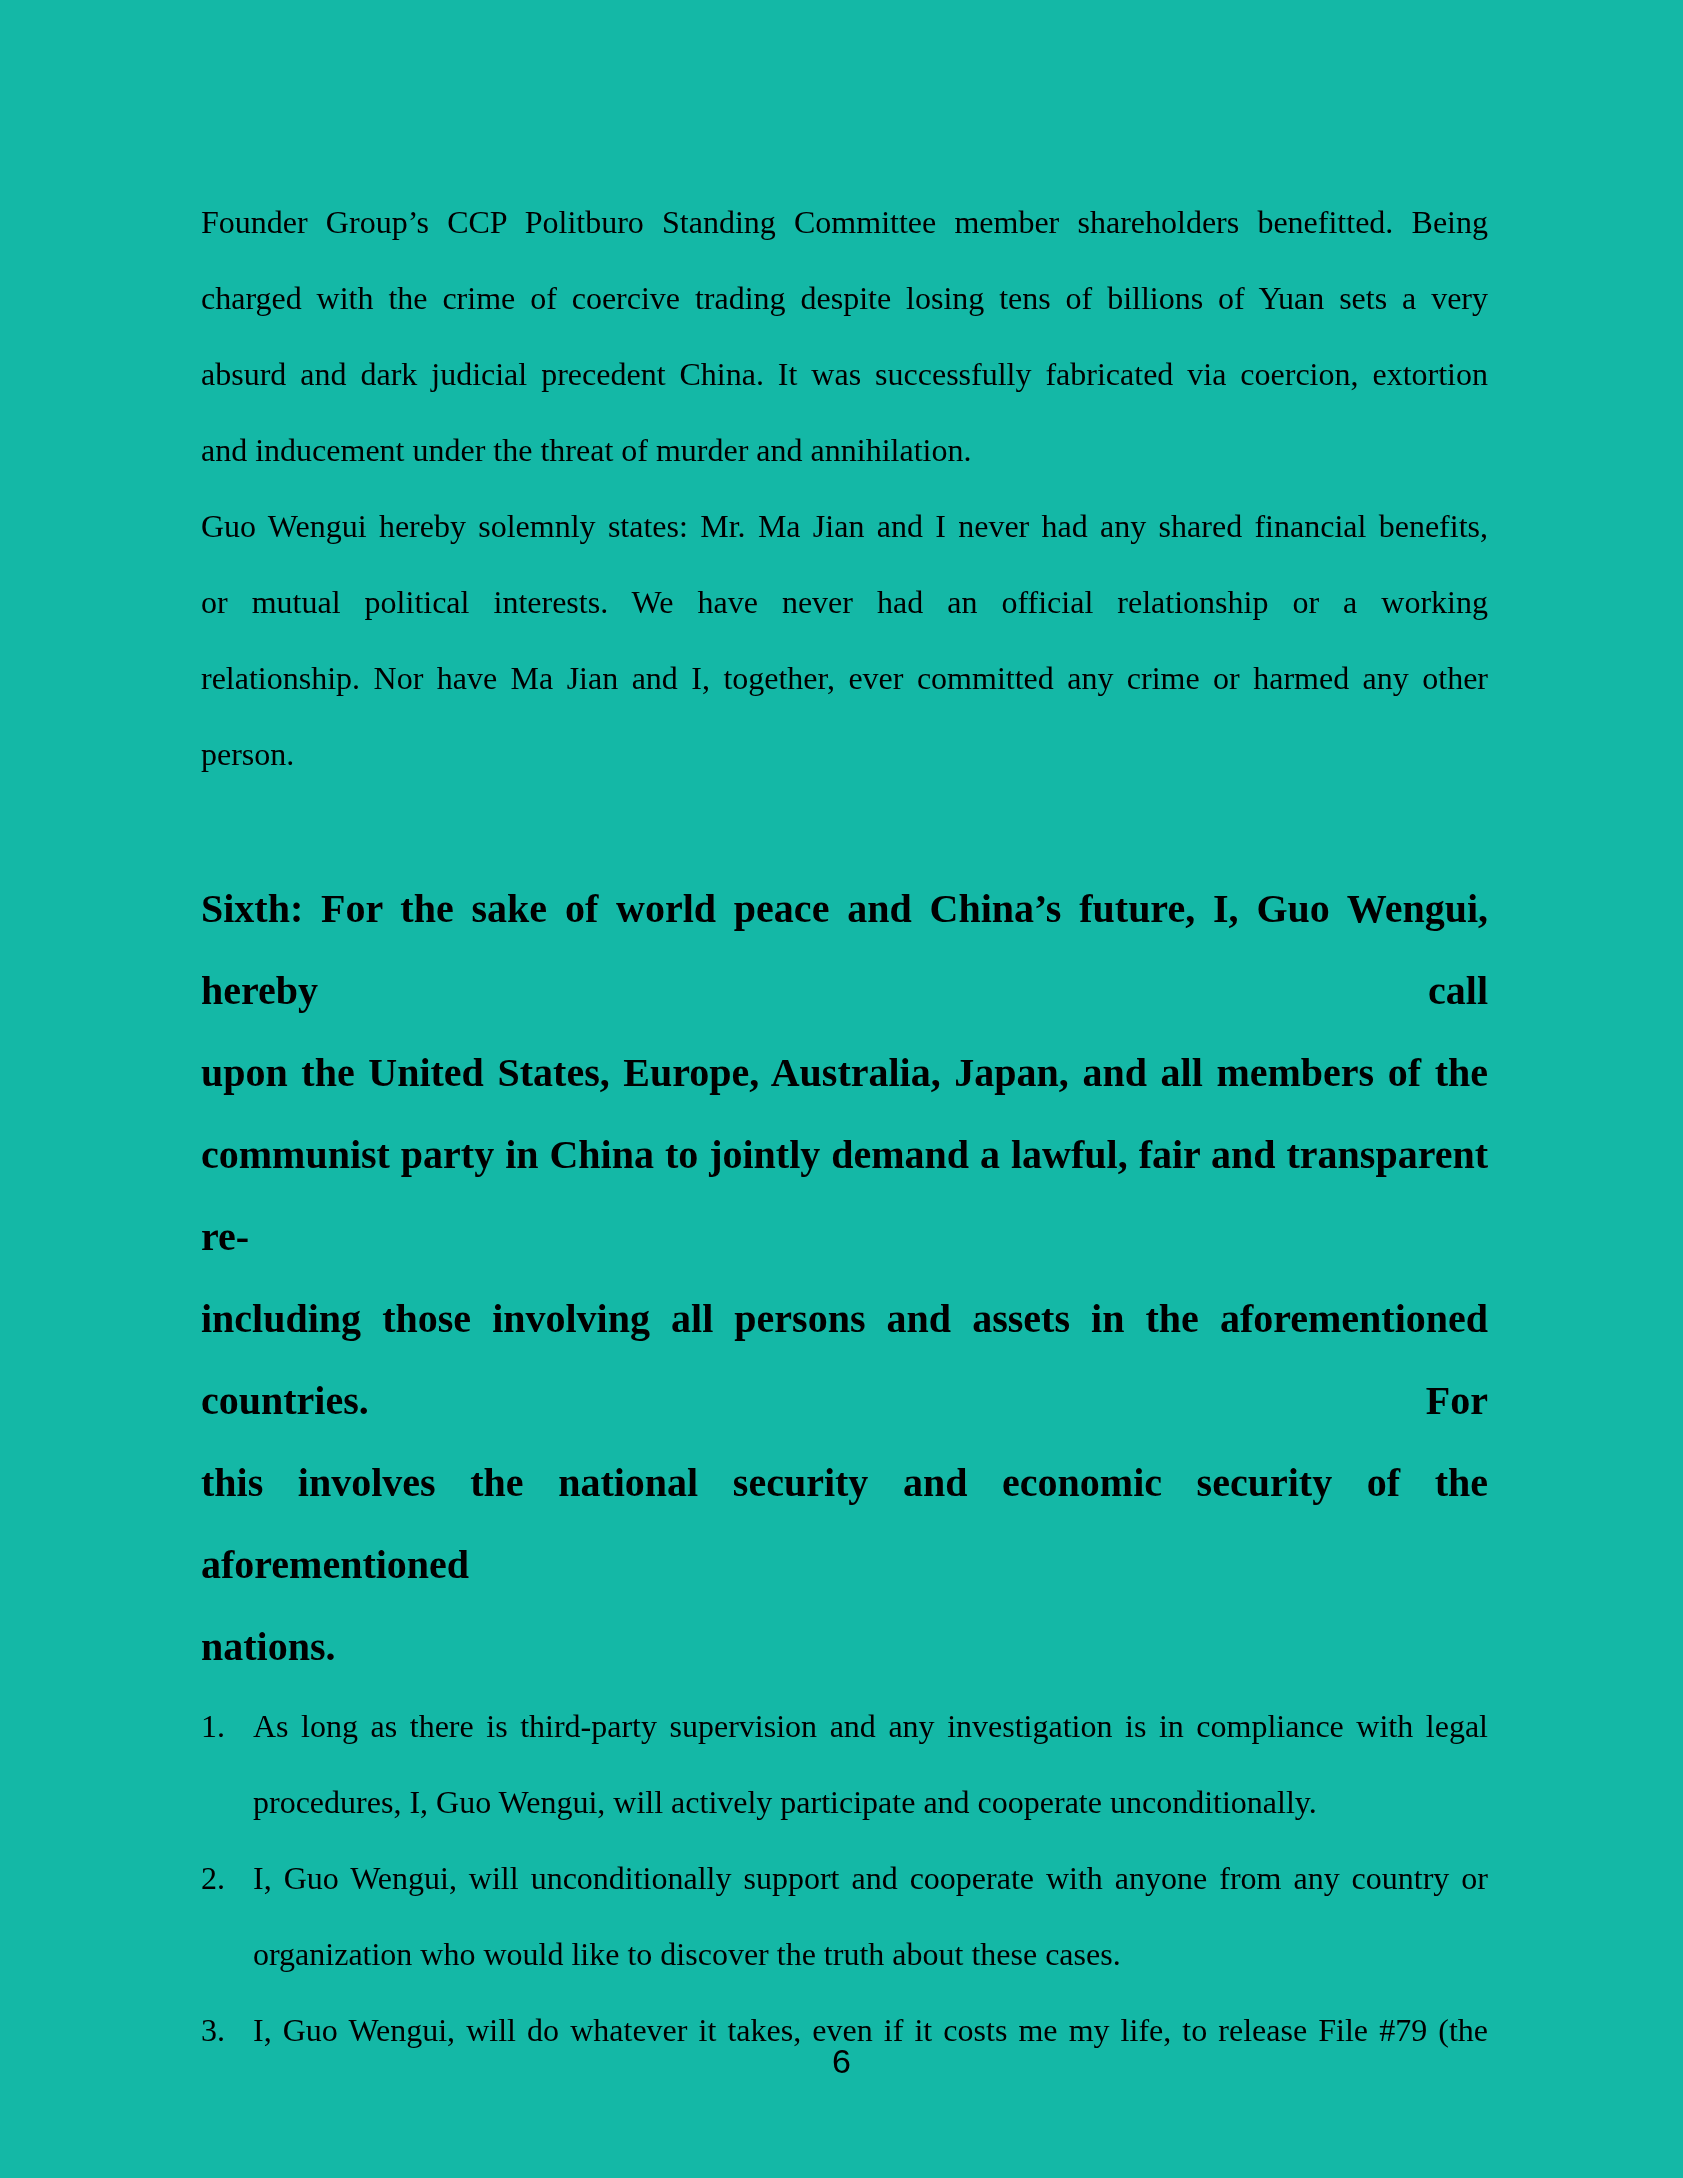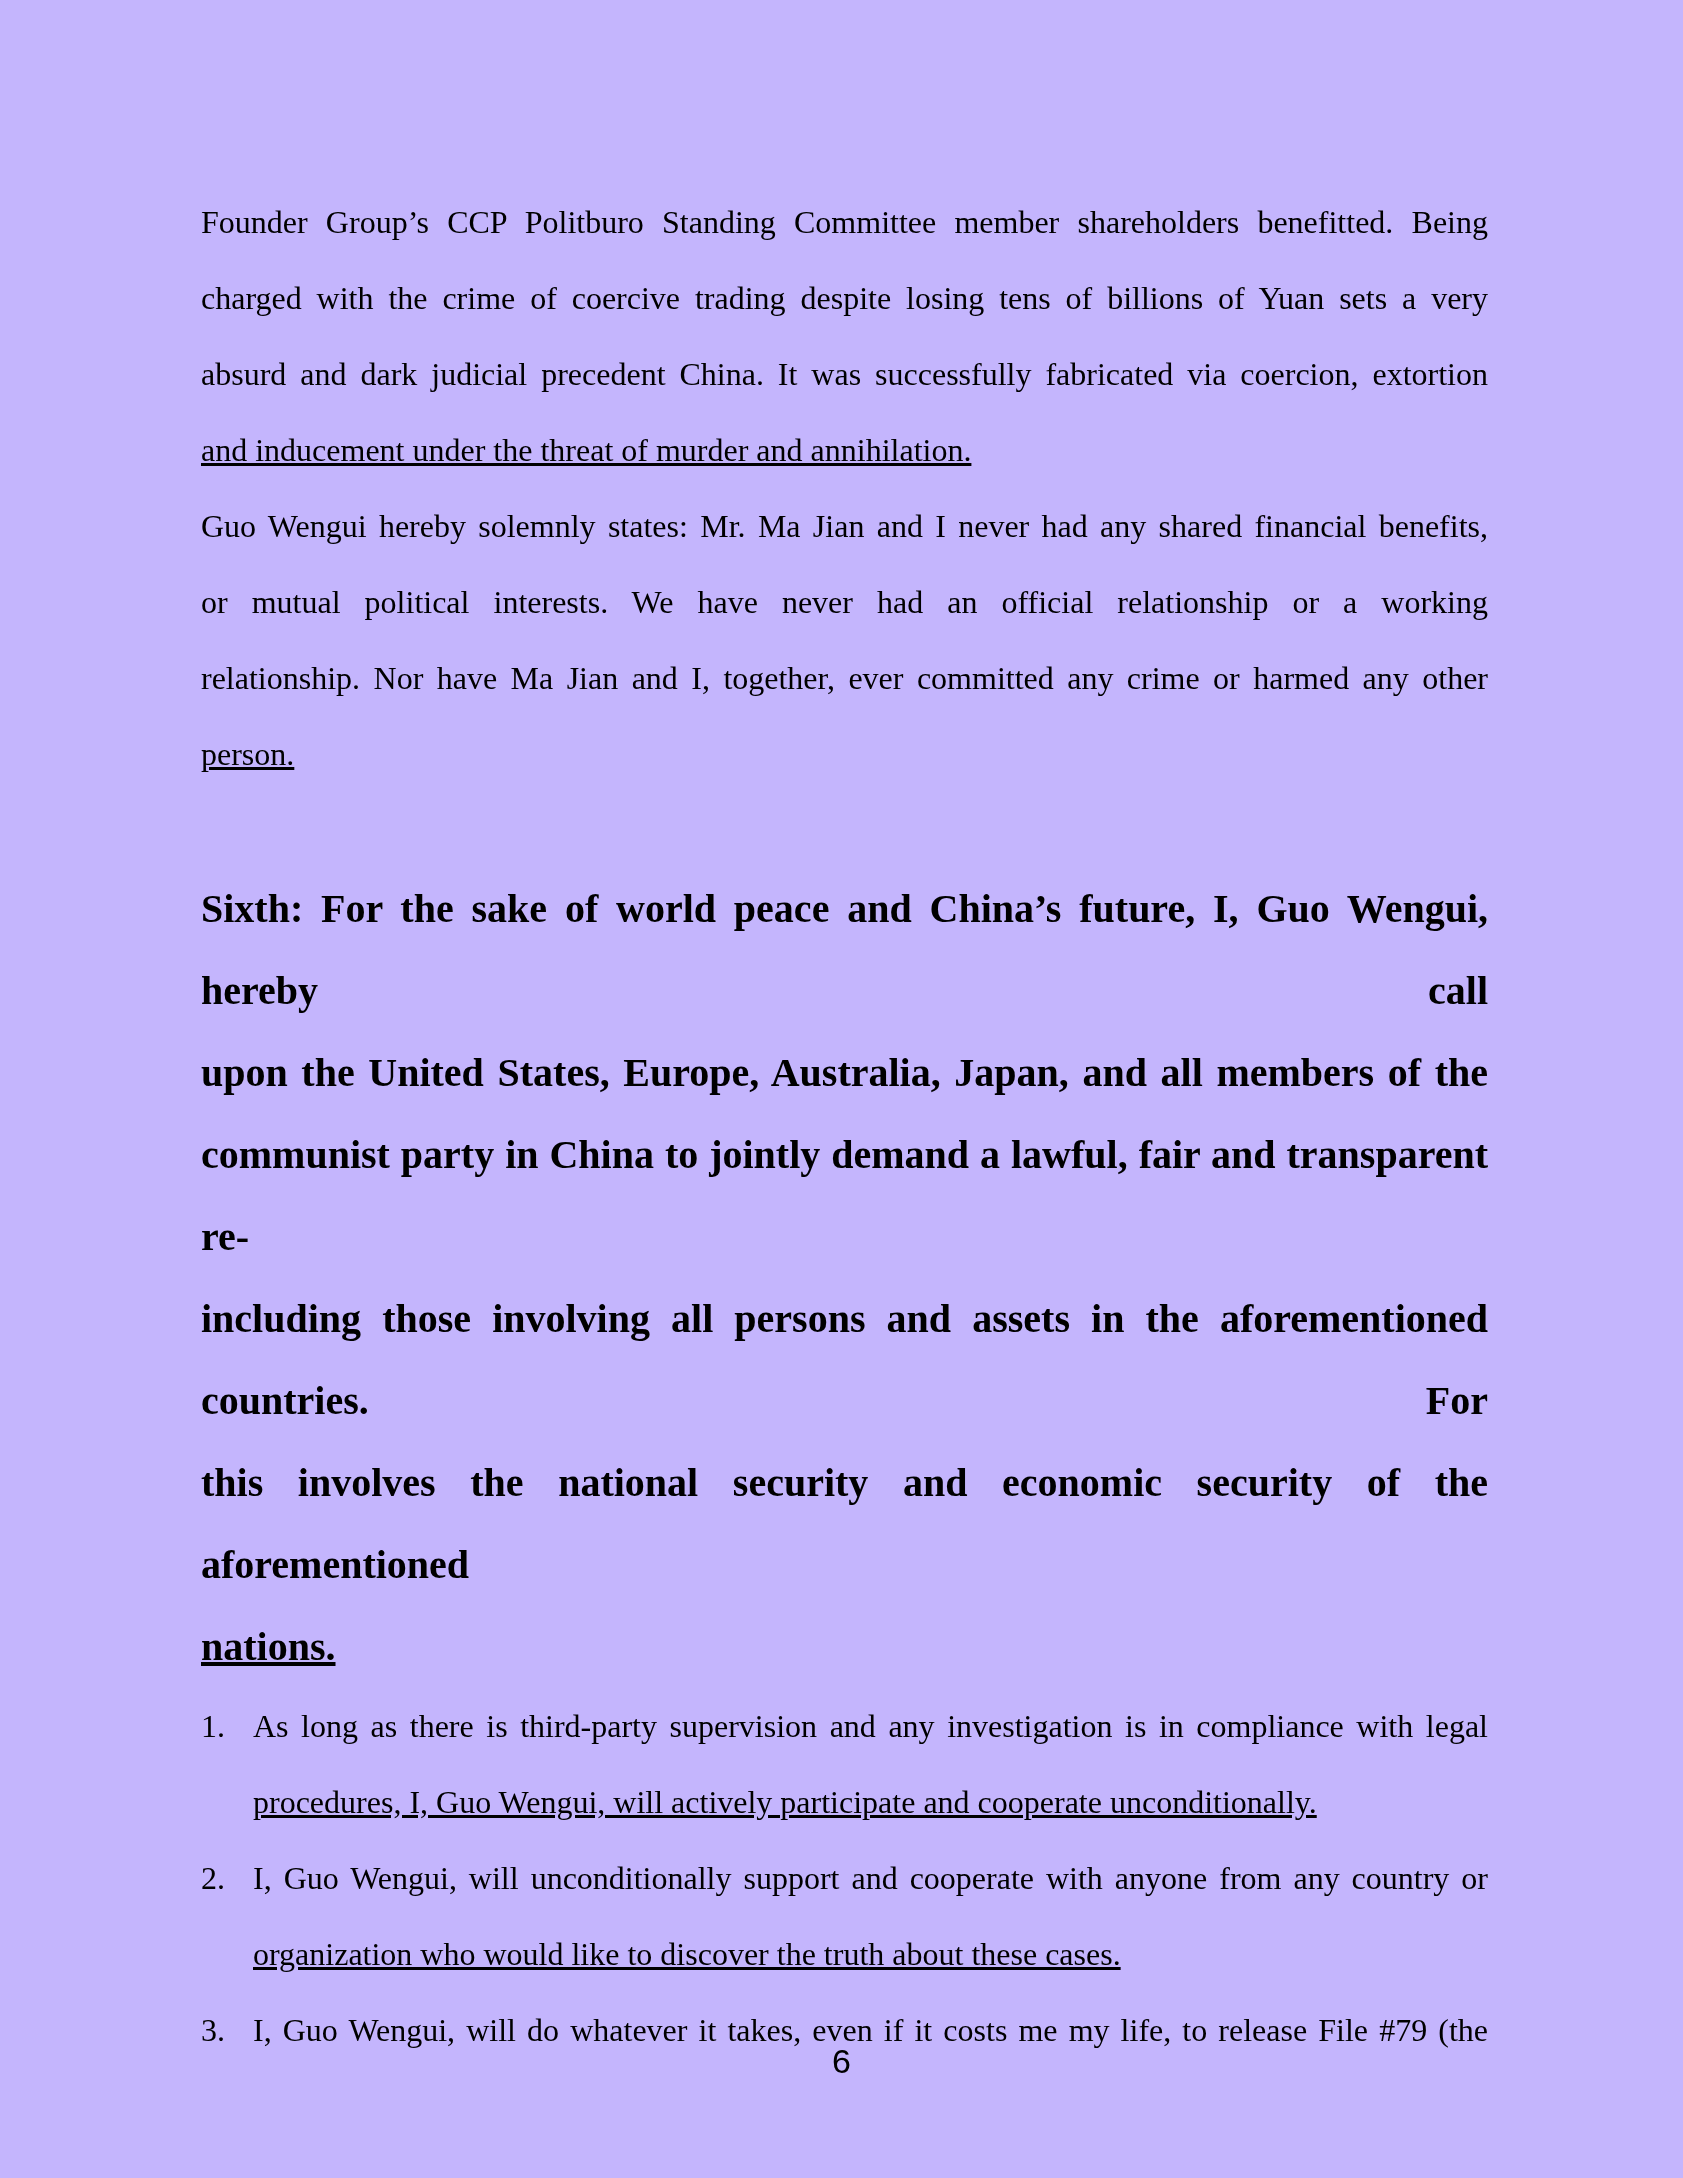--- a/index.html
+++ b/index.html
@@ -4,21 +4,21 @@
 <style>
   html, body {
     margin: 0;
     padding: 0;
     background: #ffffff;
   }
   .page {
     position: relative;
     width: 1683px;
     height: 2178px;
-    background: #c4b5fd;
+    background: #14b8a6;
     color: #000000;
     overflow: hidden;
   }
   .content {
     position: absolute;
     left: 201px;
     top: 184px;
     width: 1287px;
     font-family: "Liberation Serif", "DejaVu Serif", serif;
   }
@@ -36,21 +36,20 @@
   .spacer { height: 76px; }
   .line {
     text-align: justify;
     text-align-last: justify;
     text-justify: inter-word;
     white-space: normal;
   }
   .line.lastline {
     text-align: center;
     text-align-last: left;
-    text-decoration: underline;
   }
   .item {
     position: relative;
     padding-left: 52px;
     font-size: 32px;
     line-height: 76px;
     font-weight: 400;
   }
   .item .num {
     position: absolute;

